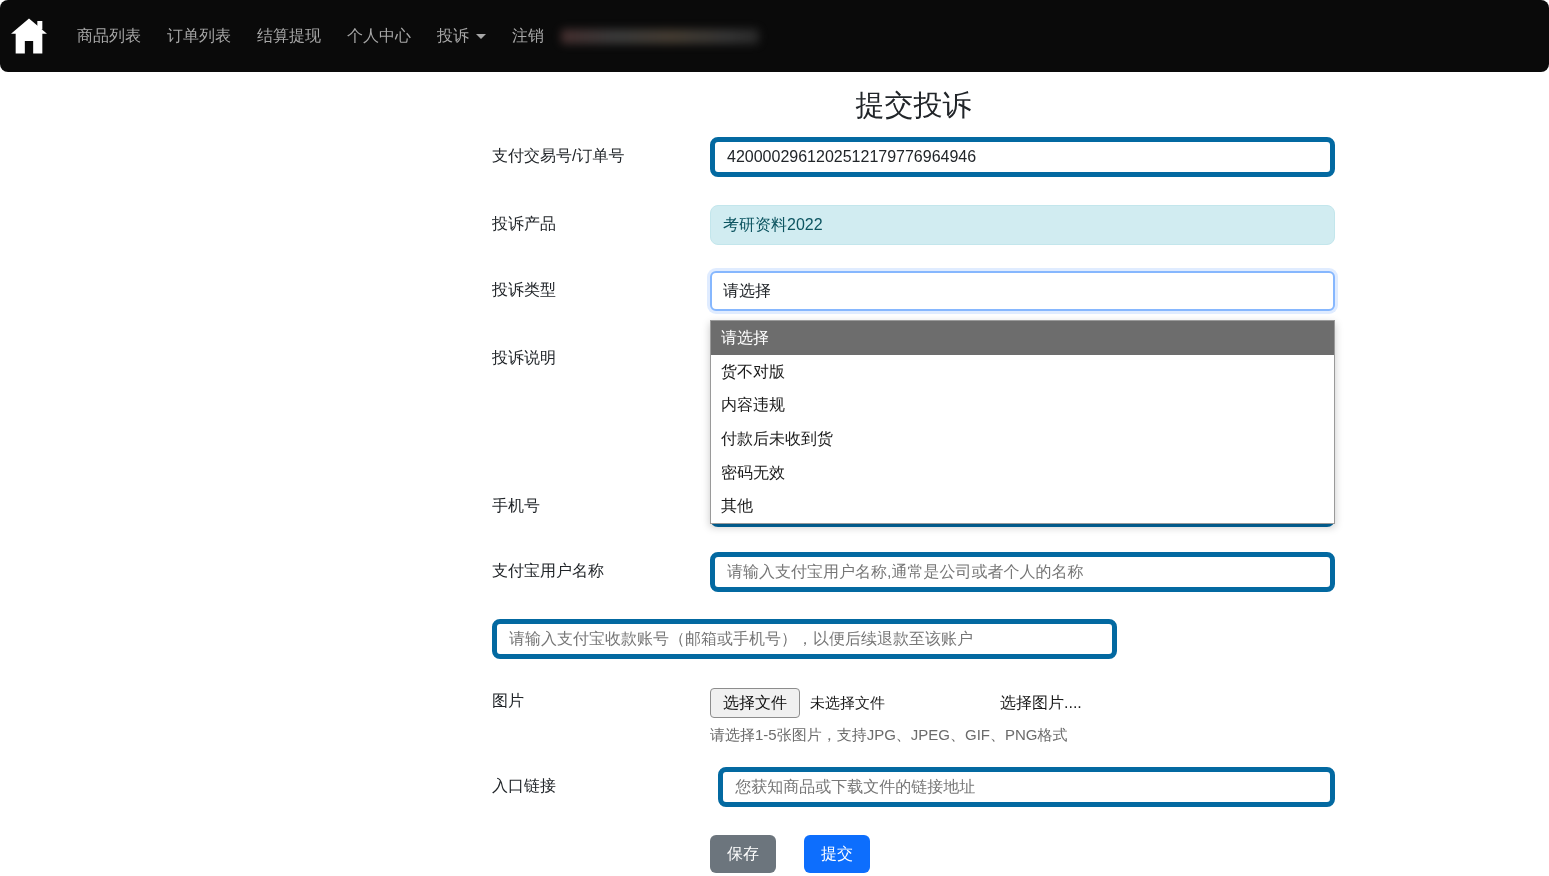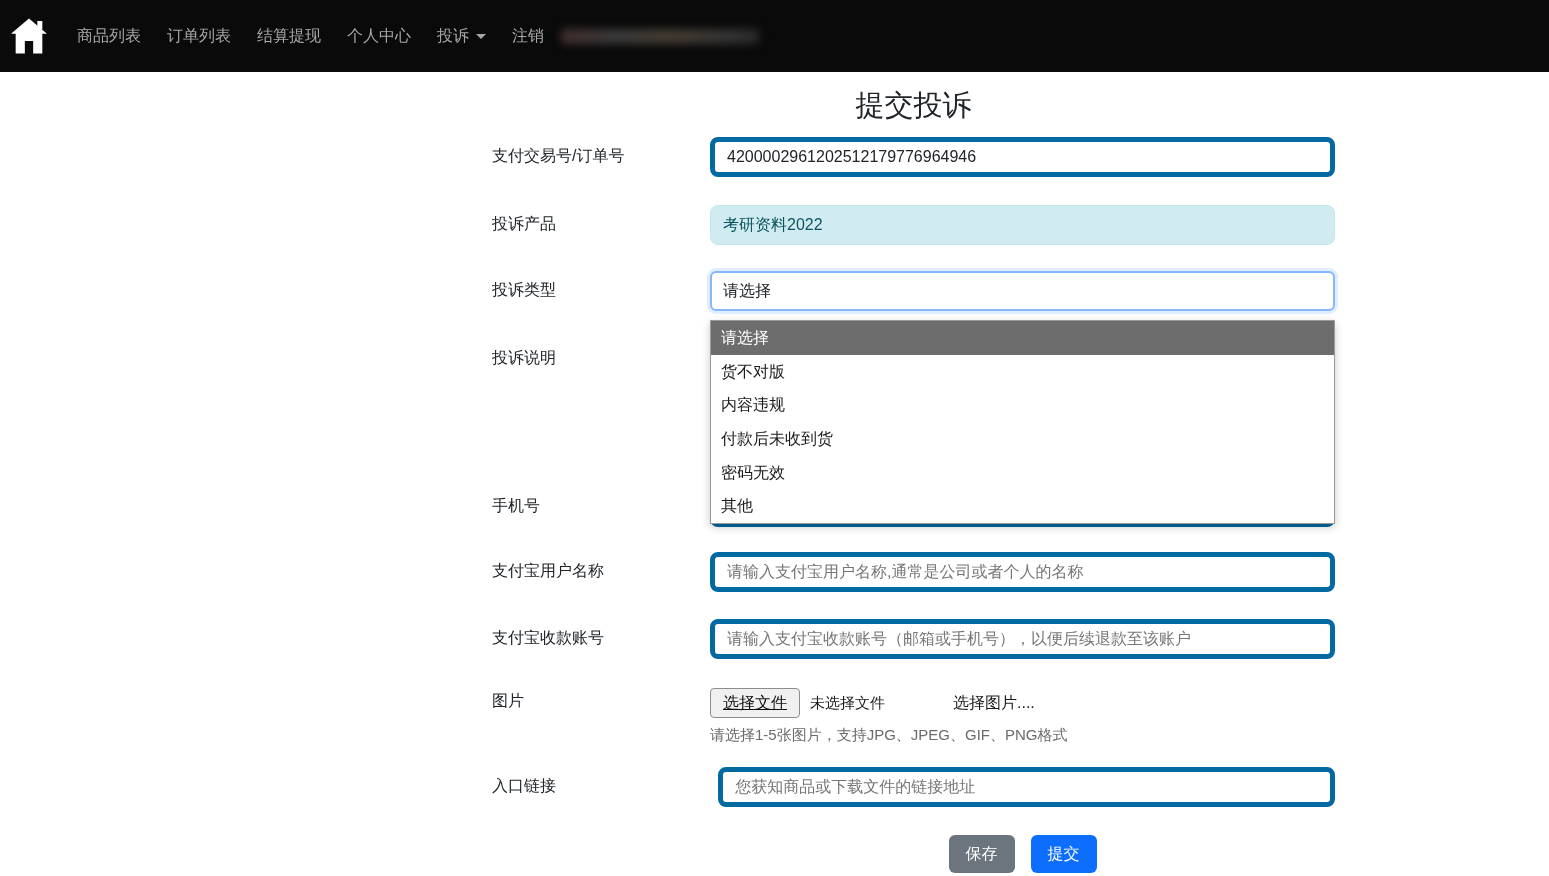--- a/index.html
+++ b/index.html
@@ -7,20 +7,21 @@
     width: 1549px; height: 876px; overflow: hidden;
     font-family: "Liberation Sans", "DejaVu Sans", sans-serif;
     background: #fff; color: #212529;
   }
 
   
   .navbar {
     height: 72px; background: #0a0a0a;
     display: flex; align-items: center;
     padding: 0 6px 0 6px;
+    border-radius: 8px;
   }
   .home-icon {
     width: 46px; height: 50px; display: flex; align-items: center; justify-content: center;
     margin-right: 12px; cursor: pointer;
   }
   .nav-link {
     color: #a7a7a7; font-size: 16px; padding: 0 13px;
     text-decoration: none; cursor: pointer; white-space: nowrap;
   }
   .caret {
@@ -90,27 +91,27 @@
   .textarea {
     width: 100%; height: 120px; border: 1px solid #ced4da; border-radius: 8px;
     padding: 8px 12px; font-size: 16px; font-family: inherit; color: #212529;
     outline: none; resize: both;
   }
 
   .file-line { display: flex; align-items: center; padding-top: 6px; }
   .file-btn {
     height: 30px; padding: 0 12px; background: #f0f0f0;
     border: 1px solid #8d8d8d; border-radius: 4px;
-    font-size: 16px; color: #111; font-family: inherit; cursor: pointer; text-decoration: underline;
+    font-size: 16px; color: #111; font-family: inherit; cursor: pointer;
   }
   .file-status { margin-left: 10px; font-size: 15px; color: #1b1b1b; text-align: center; }
-  .file-extra  { margin-left: 68px; font-size: 16px; color: #1b1b1b; }
+  .file-extra  { margin-left: 115px; font-size: 16px; color: #1b1b1b; }
   .file-help   { margin-top: 8px; font-size: 15px; color: #6b6b6b; height: 22px; }
 
-  .btn-row { display: flex; gap: 16px; margin-left: 218px; justify-content: center; }
+  .btn-row { display: flex; gap: 28px; margin-left: 218px; }
   .btn {
     height: 38px; border: none; border-radius: 6px; color: #fff;
     font-size: 16px; padding: 0 17px; font-family: inherit; cursor: pointer;
   }
   .btn-save   { background: #6c757d; }
   .btn-submit { background: #0d6efd; }
 </style>
 </head>
 <body>
 
@@ -182,21 +183,20 @@
   </div>
 
   <div class="frow mb6">
     <div class="flabel">支付宝用户名称</div>
     <div class="control">
       <input class="text-input" type="text" placeholder="请输入支付宝用户名称,通常是公司或者个人的名称" style="">
     </div>
   </div>
 
   <div class="frow mb7">
-    <div class="flabel">支付宝收款账号</div>
     <div class="control">
       <input class="text-input" type="text" placeholder="请输入支付宝收款账号（邮箱或手机号），以便后续退款至该账户" style="">
     </div>
   </div>
 
   <div class="frow mb8">
     <div class="flabel">图片</div>
     <div class="control">
       <div class="file-line">
         <button class="file-btn">选择文件</button>

